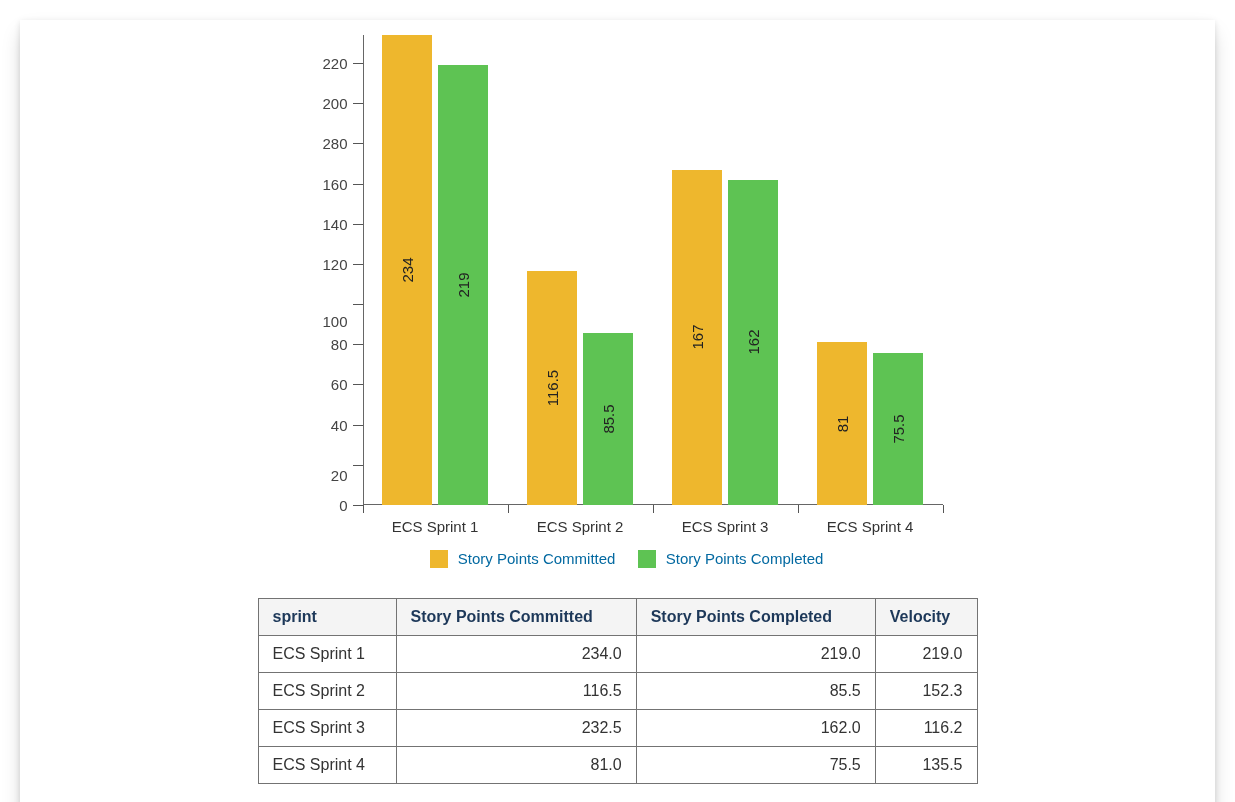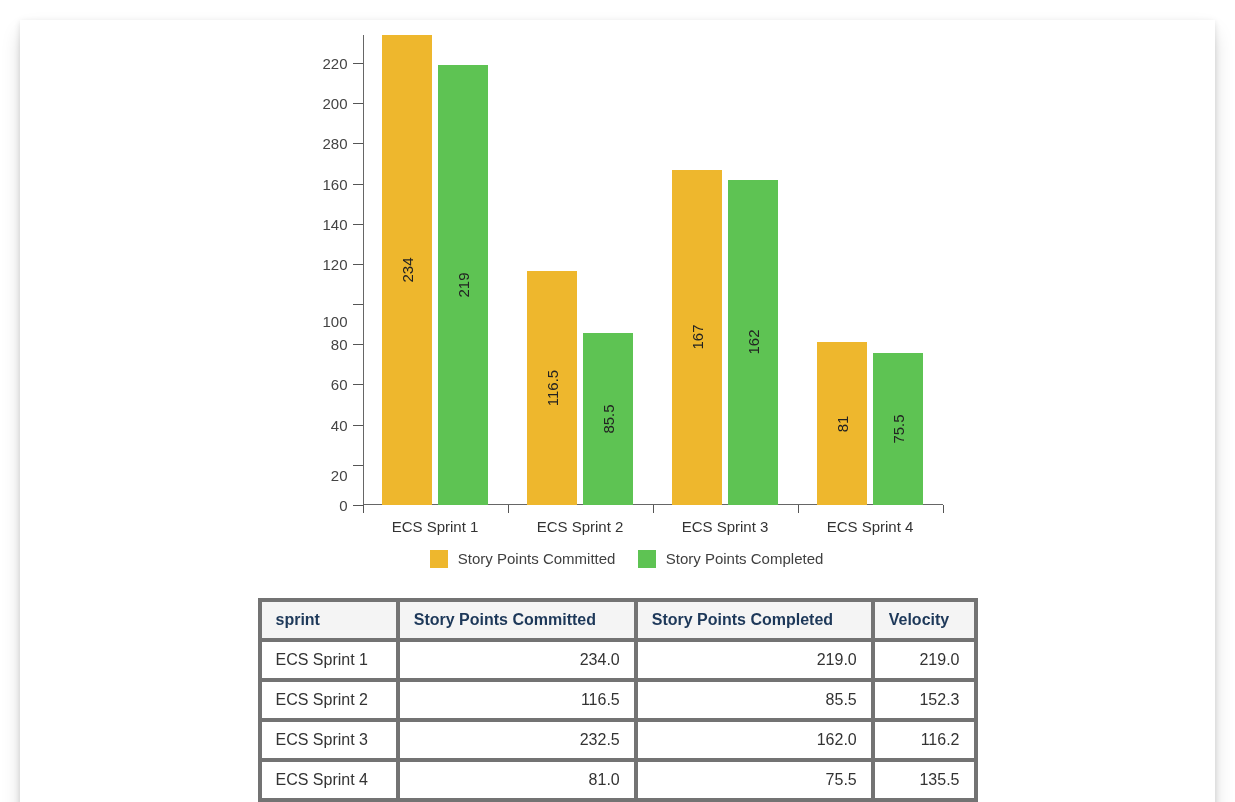--- a/index.html
+++ b/index.html
@@ -92,42 +92,42 @@
     font-size: 15px;
     color: #222;
     white-space: nowrap;
   }
   
   .legend {
     width: 650px;
     margin: 45px auto 0 auto;
     text-align: center;
     font-size: 15px;
-    color: #404040;
+    color: #0369a1;
   }
   .swatch {
     display: inline-block;
     width: 18px;
     height: 18px;
     vertical-align: -4px;
     margin: 0 6px 0 18px;
   }
   .swatch.committed { background: #eeb72d; }
   .swatch.completed { background: #5ec353; }
 
   
   .tbl {
     margin: 30px auto 0 auto;
     border-collapse: collapse;
     width: 720px;
     font-size: 16px;
     color: #333;
   }
   .tbl th, .tbl td {
-    border: 4px solid #737373;
+    border: 1px solid #737373;
     padding: 9px 14px;
   }
   .tbl th {
     background: #f4f4f4;
     color: #1d3859;
     font-weight: 600;
     text-align: left;
   }
   .tbl td.num { text-align: right; padding-left: 23px; }
 </style>

